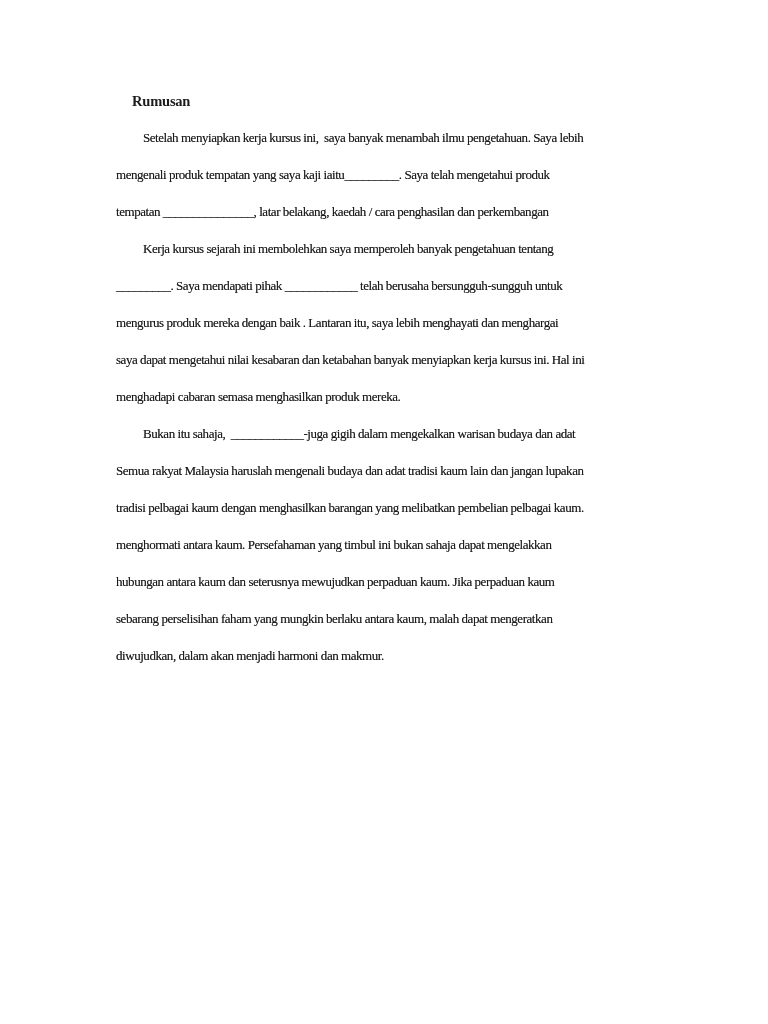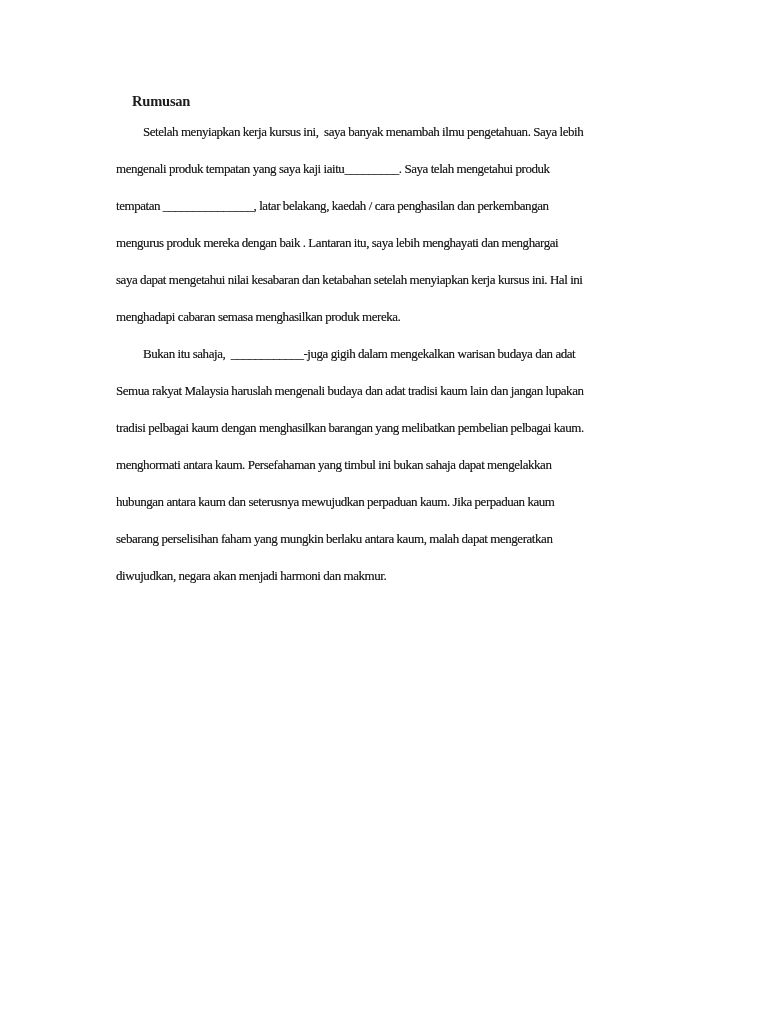--- a/index.html
+++ b/index.html
@@ -26,21 +26,21 @@
     top: 93px;
     font-size: 14.5px;
     font-weight: bold;
     letter-spacing: -0.2px;
     white-space: nowrap;
     margin-left: 16px;
   }
   .doc-body {
     position: absolute;
     left: 116px;
-    top: 113px;
+    top: 119px;
     width: 540px;
   }
   .doc-body .line {
     font-size: 13px;
     line-height: 37px;
     height: 37px;
     letter-spacing: -0.45px;
     white-space: nowrap;
     
     text-shadow: 0 0 0.4px rgba(20,20,20,0.55);
@@ -51,24 +51,26 @@
 </style>
 </head>
 <body style="background: rgb(255, 255, 255);">
 
 <div class="page" style="color: rgb(27, 27, 27);">
   <div class="doc-title">Rumusan</div>
   <div class="doc-body">
       <div class="line indent">Setelah menyiapkan kerja kursus ini,&nbsp; saya banyak menambah ilmu pengetahuan. Saya lebih</div>
       <div class="line">mengenali produk tempatan yang saya kaji iaitu_________. Saya telah mengetahui produk</div>
       <div class="line">tempatan _______________, latar belakang, kaedah / cara penghasilan dan perkembangan</div>
+      <div class="line indent">Kerja kursus sejarah ini membolehkan saya memperoleh banyak pengetahuan tentang</div>
+      <div class="line">_________. Saya mendapati pihak ____________ telah berusaha bersungguh-sungguh untuk</div>
       <div class="line">mengurus produk mereka dengan baik . Lantaran itu, saya lebih menghayati dan menghargai</div>
-      <div class="line">saya dapat mengetahui nilai kesabaran dan ketabahan setelah menyiapkan kerja kursus ini. Hal ini</div>
+      <div class="line">saya dapat mengetahui nilai kesabaran dan ketabahan banyak menyiapkan kerja kursus ini. Hal ini</div>
       <div class="line">menghadapi cabaran semasa menghasilkan produk mereka.</div>
       <div class="line indent">Bukan itu sahaja,&nbsp; ____________-juga gigih dalam mengekalkan warisan budaya dan adat</div>
       <div class="line">Semua rakyat Malaysia haruslah mengenali budaya dan adat tradisi kaum lain dan jangan lupakan</div>
       <div class="line">tradisi pelbagai kaum dengan menghasilkan barangan yang melibatkan pembelian pelbagai kaum.</div>
       <div class="line">menghormati antara kaum. Persefahaman yang timbul ini bukan sahaja dapat mengelakkan</div>
       <div class="line">hubungan antara kaum dan seterusnya mewujudkan perpaduan kaum. Jika perpaduan kaum</div>
       <div class="line">sebarang perselisihan faham yang mungkin berlaku antara kaum, malah dapat mengeratkan</div>
-      <div class="line">diwujudkan, negara akan menjadi harmoni dan makmur.</div>
+      <div class="line">diwujudkan, dalam akan menjadi harmoni dan makmur.</div>
     </div>
 </div>
 
 </body></html>

